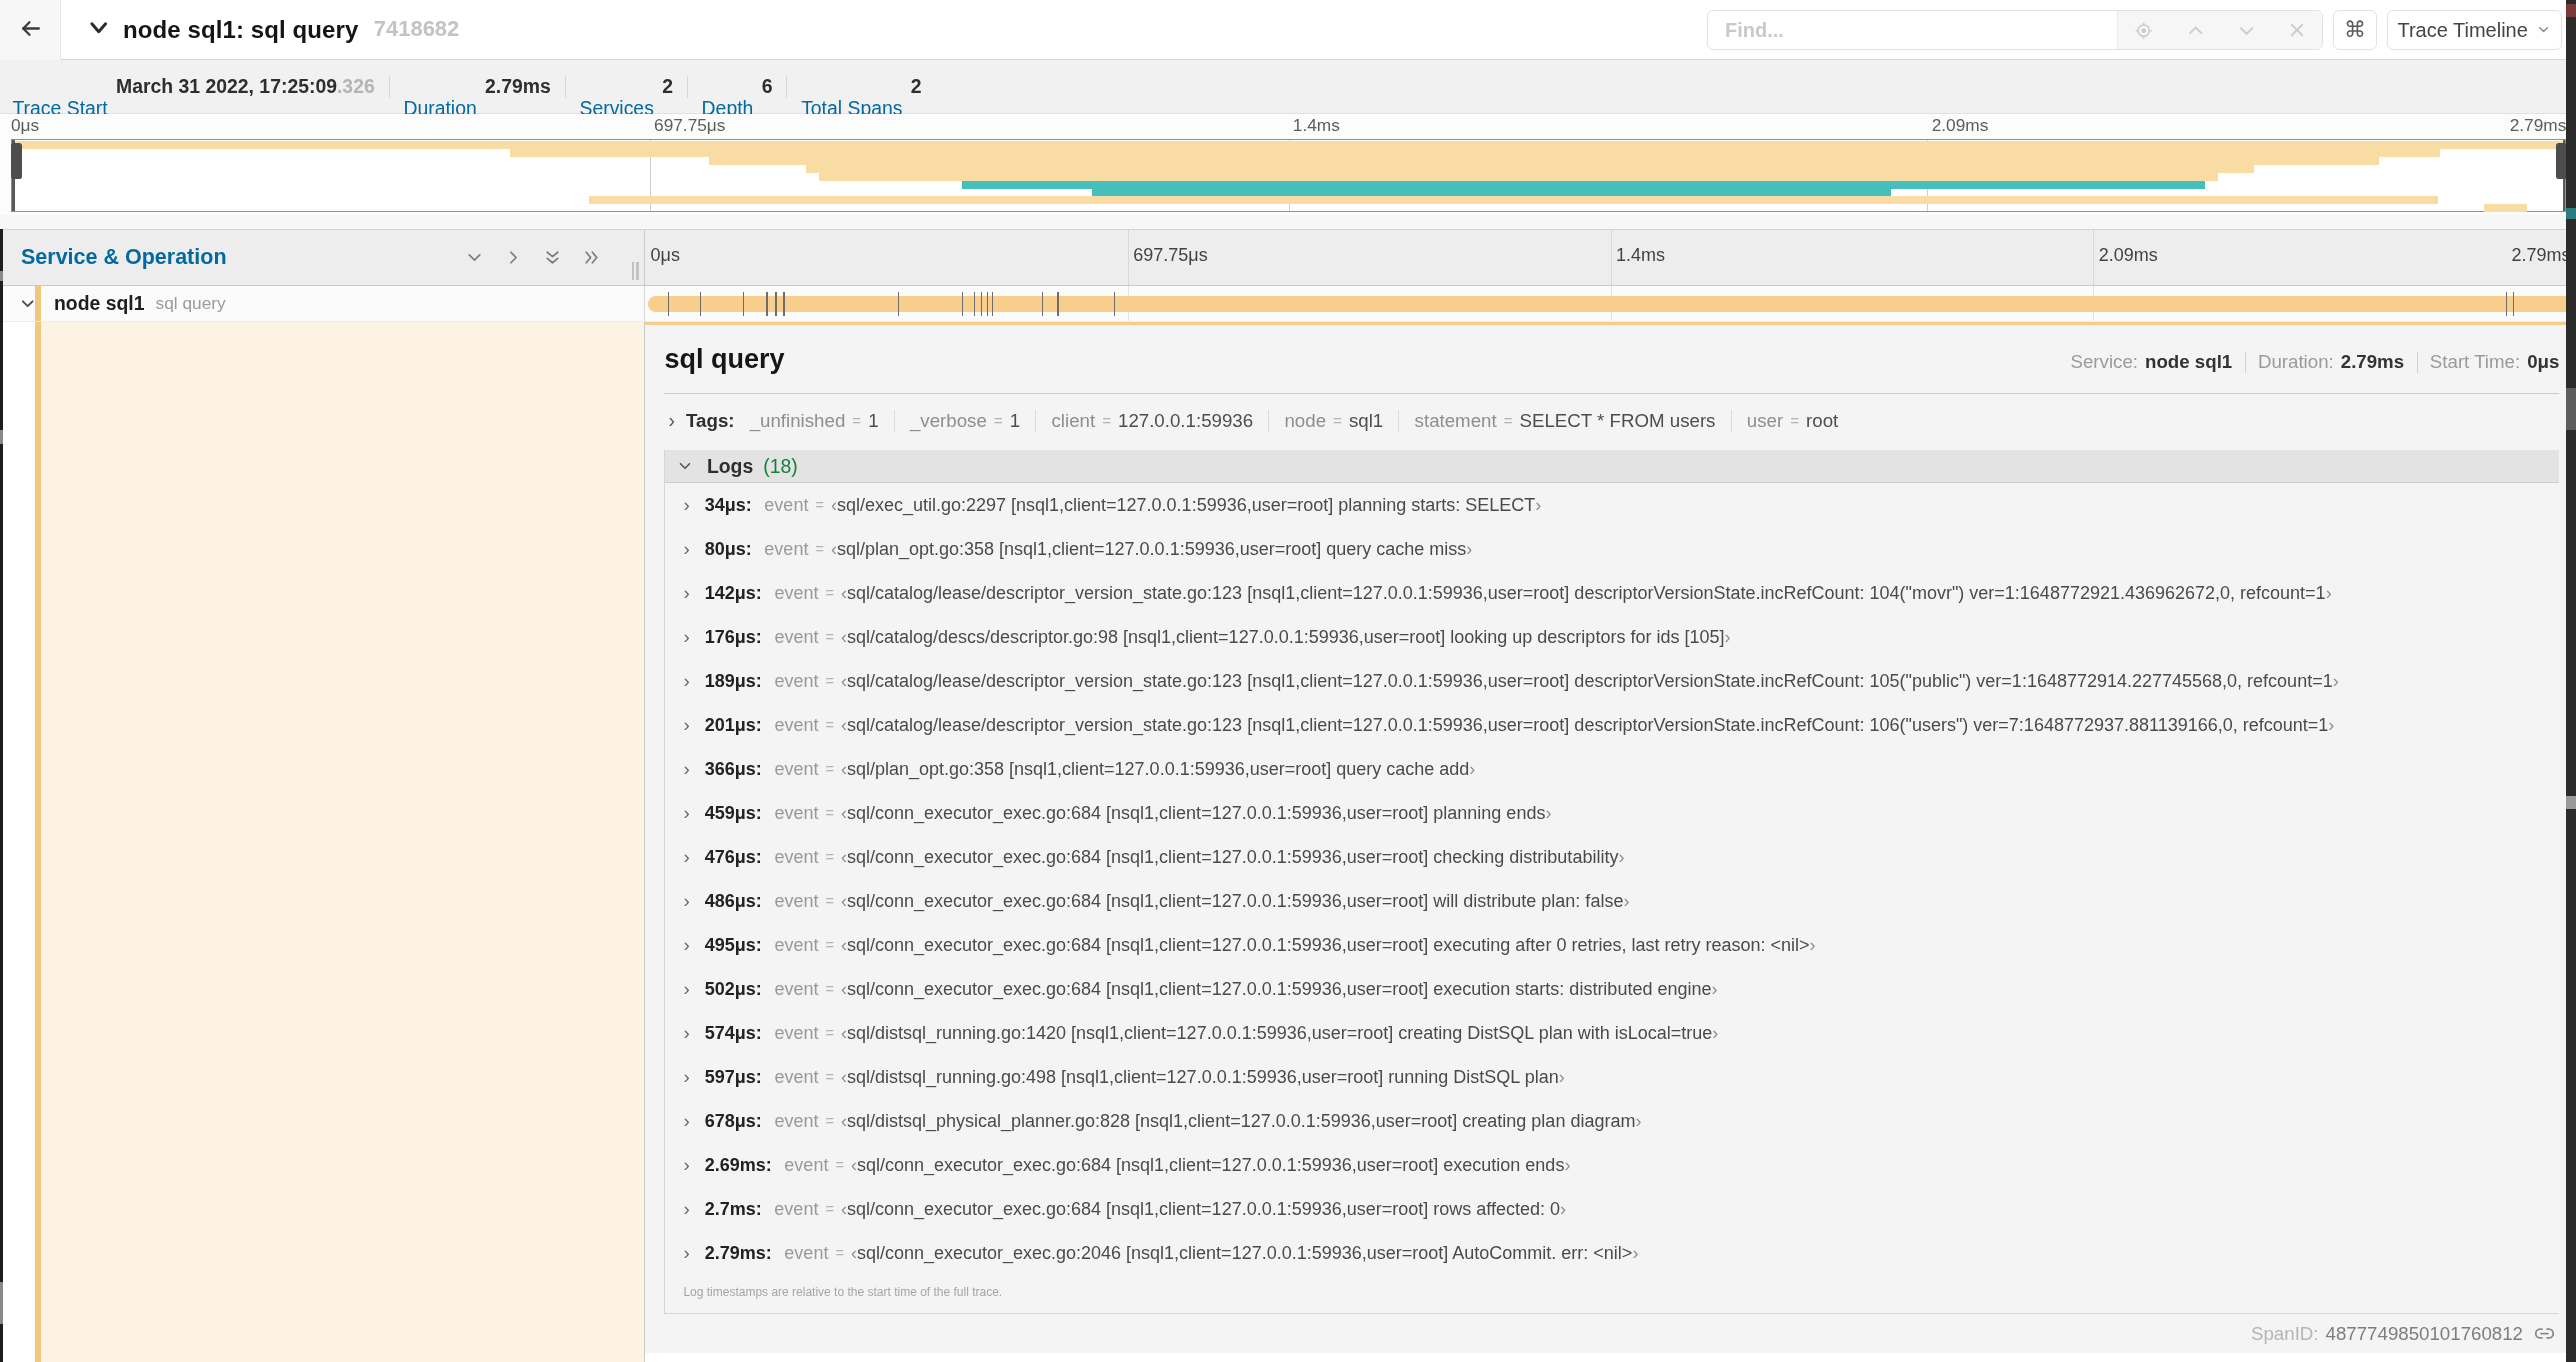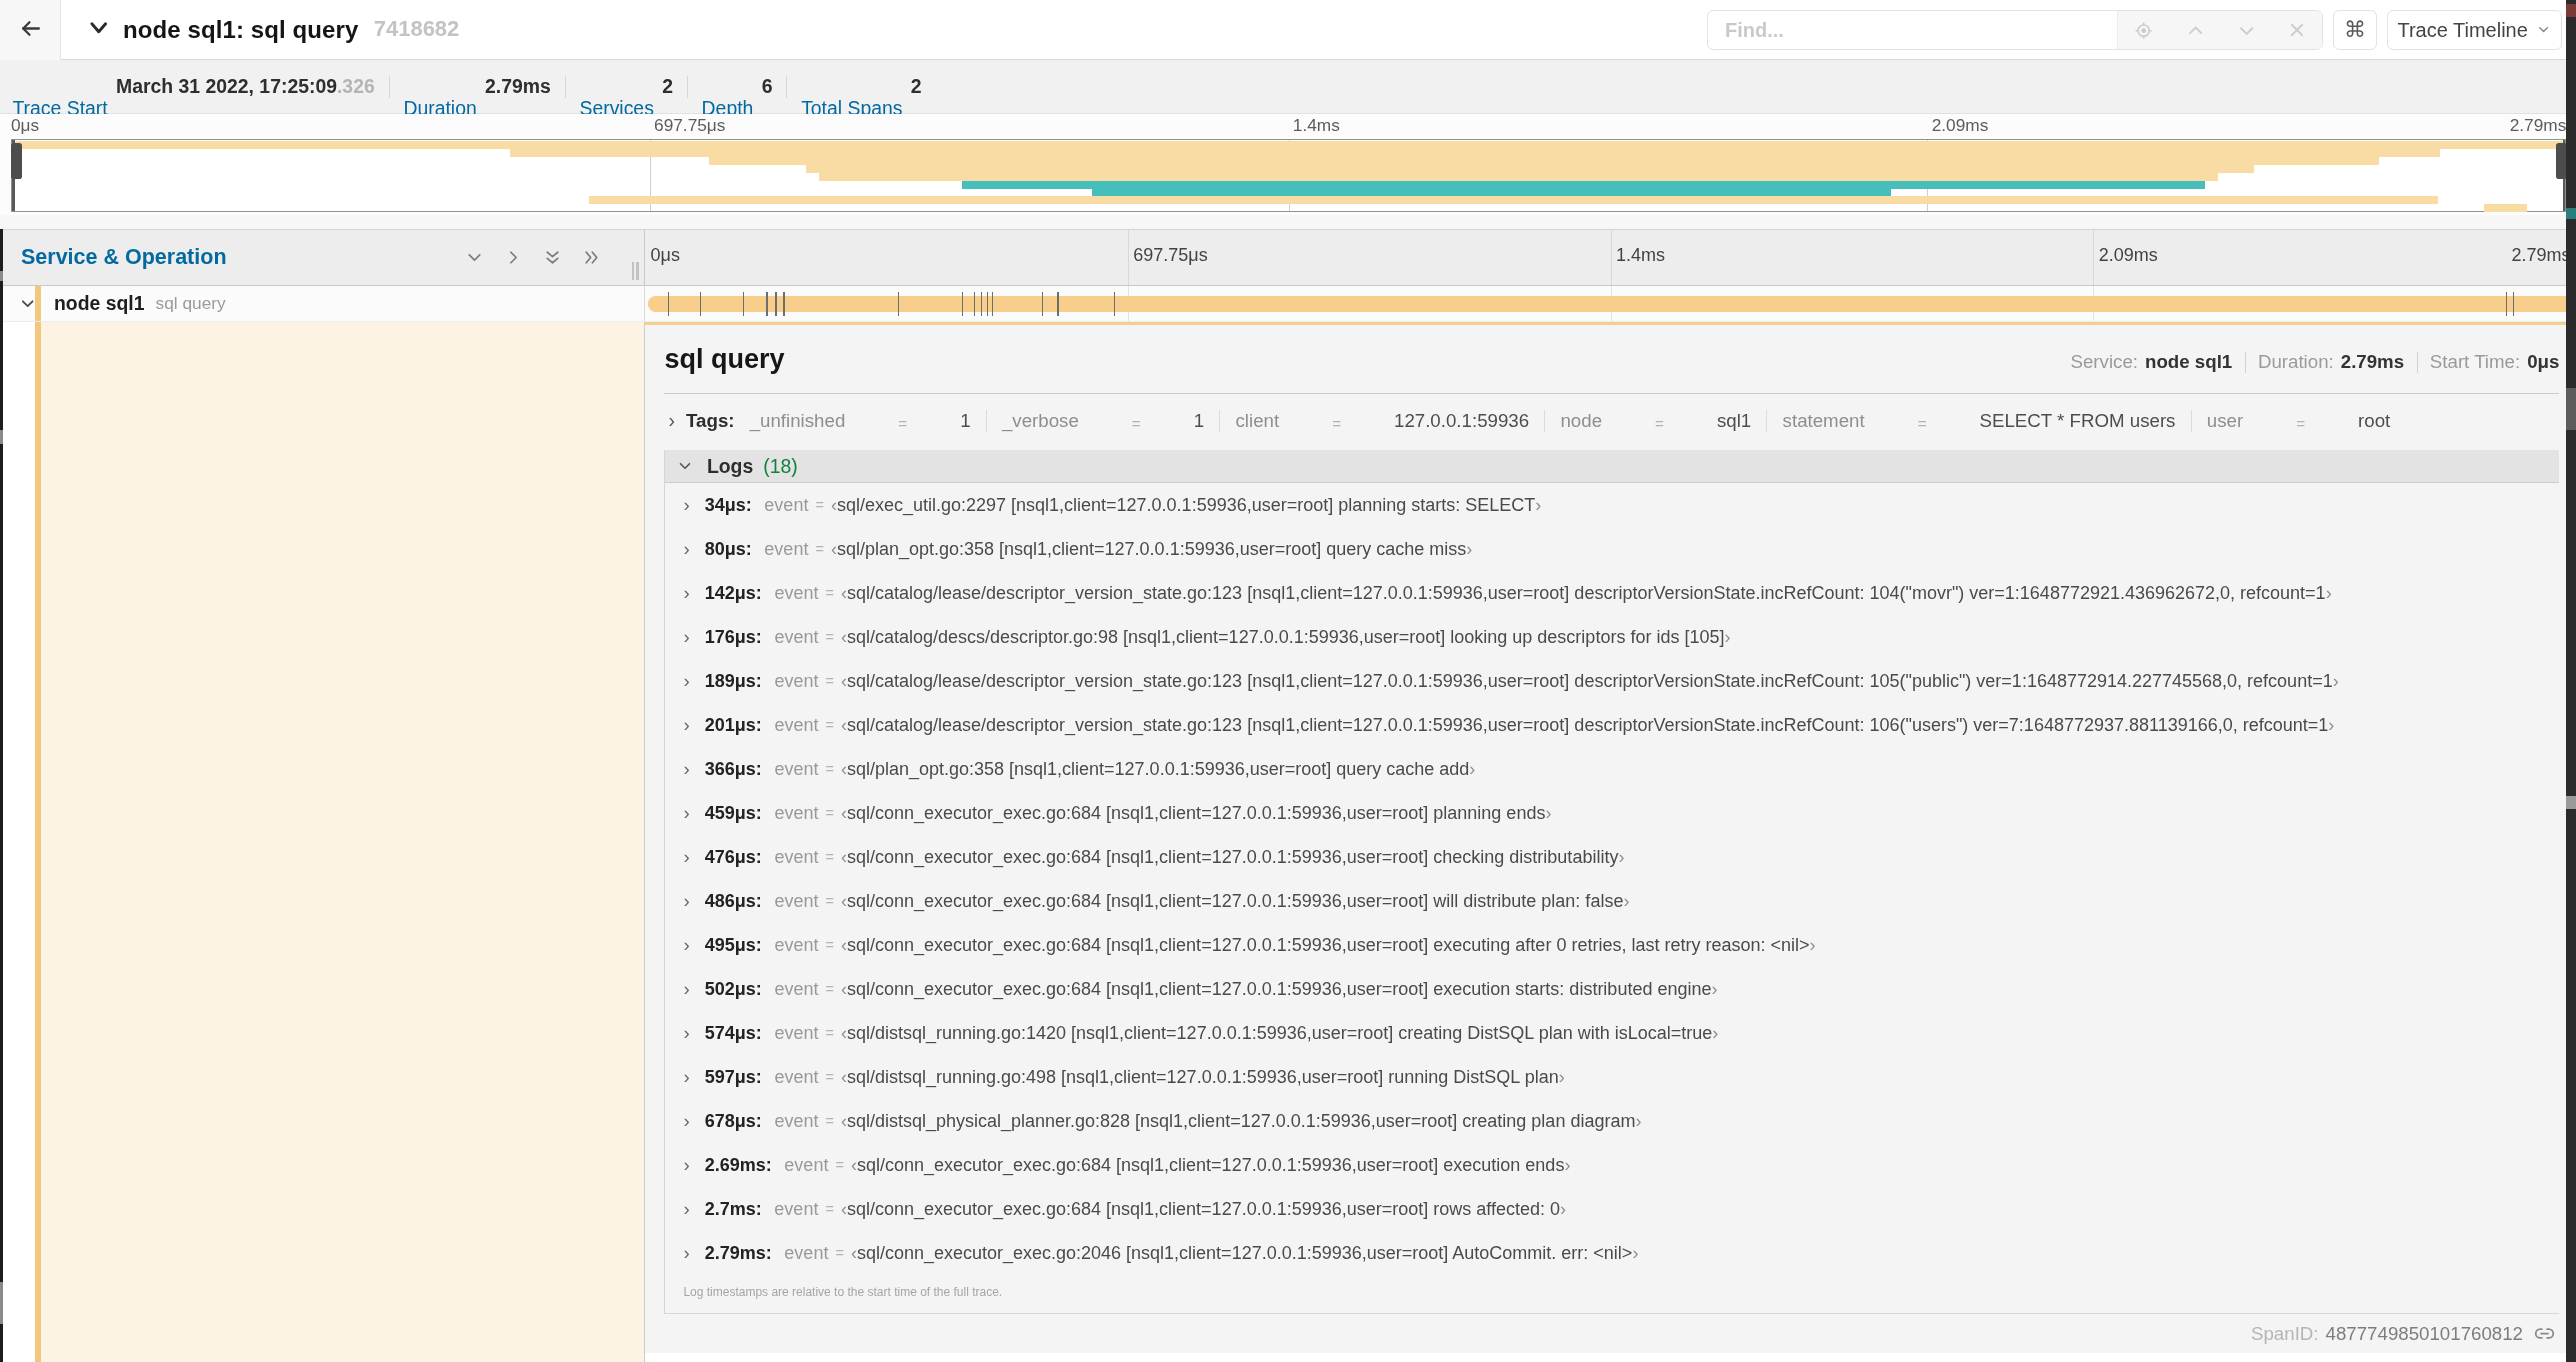--- a/index.html
+++ b/index.html
@@ -82,21 +82,21 @@
   .d-title { font-size: 27px; font-weight: bold; color: #161616; }
   .d-meta { margin-left: auto; font-size: 18.7px; display: flex; align-items: center; }
   .d-meta .mlbl { color: #9a9a9a; }
   .d-meta .mval { color: #333; font-weight: bold; margin-left: 7px; }
   .d-meta .mdiv { width: 0.7px; height: 21px; background: #d2d2d2; margin: 0 12.5px; align-self: center; }
   .d-divider { height: 0.7px; background: #cccccc; margin-top: 18px; }
 
   .tagsrow { display: flex; align-items: center; padding: 15.2px 0 4.2px 4.2px; font-size: 18.7px; }
   .tags-caret { color: #555; font-size: 19.4px; margin-right: 11px; }
   .tags-label { font-weight: bold; color: #2e2e2e; margin-right: 15.2px; }
-  .tag { display: flex; align-items: flex-end; padding: 0 15.2px; border-left: 0.7px solid #dcdcdc; white-space: nowrap; gap: 46px; }
+  .tag { display: flex; align-items: center; padding: 0 15.2px; border-left: 0.7px solid #dcdcdc; white-space: nowrap; }
   .tag:first-of-type { border-left: none; padding-left: 0; }
   .tag .tkey { color: #8e8e8e; }
   .tag .teq { color: #b3b3b3; font-size: 15.2px; margin: 0 7px; }
   .tag .tval { color: #4d4d4d; }
 
   .logsblock { margin-top: 14px; border-left: 0.7px solid #d6d6d6; }
   .logshead { height: 33px; background: #e3e3e3; border-bottom: 0.7px solid #cdcdcd; display: flex; align-items: center; padding-left: 11px; font-size: 19.4px; }
   .logshead .lh-caret { margin-right: 12.5px; display: flex; }
   .logshead .lh-label { font-weight: bold; color: #2e2e2e; }
   .logshead .lh-count { color: #15803d; margin-left: 10px; }

